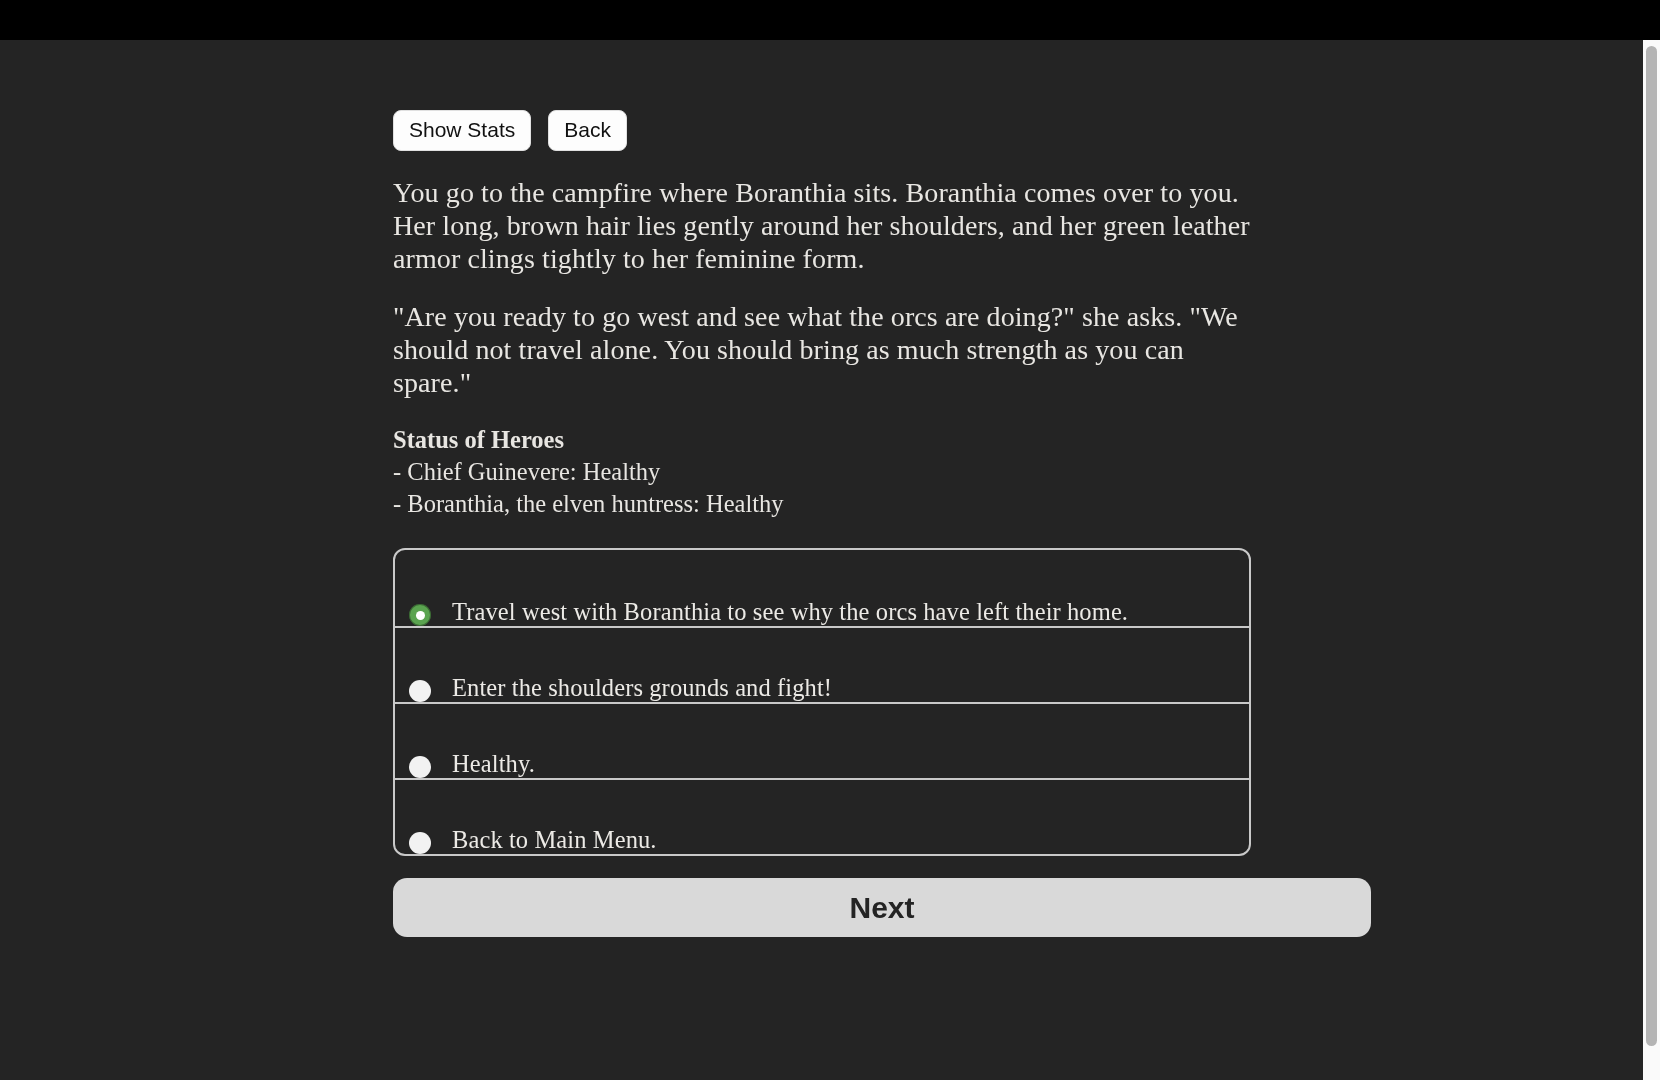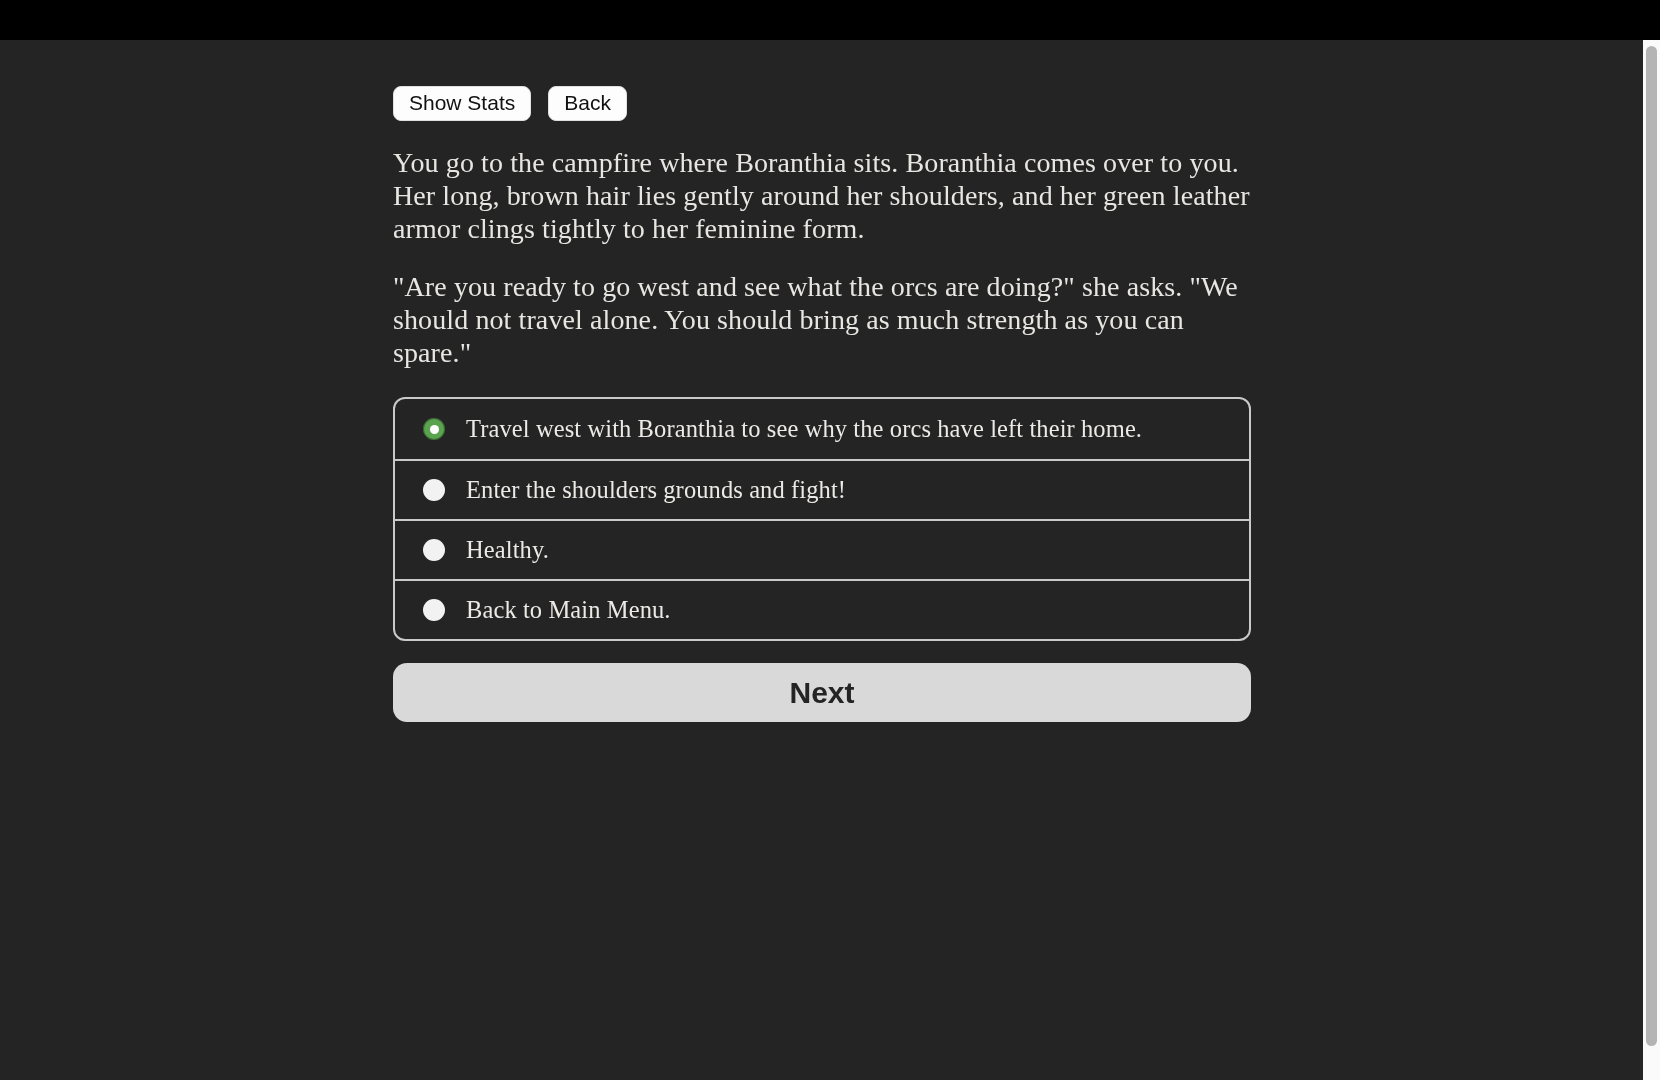--- a/index.html
+++ b/index.html
@@ -41,24 +41,25 @@
   }
   .ui-btn {
     background: #fdfdfd;
     color: #111111;
     border: 1px solid #e0e0e0;
     border-radius: 8px;
     font-family: "Liberation Sans", sans-serif;
     font-size: 21px;
     line-height: 1;
     padding: 6px 15px 8px 15px;
-    height: 35px;
+    height: 41px;
     display: inline-flex;
     align-items: center;
     cursor: pointer;
+    margin-top: 24px;
   }
   .story p {
     color: #e8e6e2;
     font-size: 28px;
     line-height: 33px;
     margin-top: 25px;
     letter-spacing: 0.1px;
   }
   .status-block {
     color: #e8e6e2;
@@ -68,24 +69,24 @@
   }
   .status-title { font-weight: bold; }
   .choice-box {
     margin-top: 28px;
     border: 2px solid #c9c9c9;
     border-radius: 12px;
     background: #242424;
     overflow: hidden;
   }
   .choice-row {
-    height: 60px;
+    height: 76px;
     display: flex;
-    align-items: center;
-    padding-left: 28px;
+    align-items: flex-end;
+    padding-left: 14px;
     cursor: pointer;
   }
   .choice-row + .choice-row {
     border-top: 2px solid #c9c9c9;
   }
   .radio {
     width: 22px; height: 22px;
     border-radius: 50%;
     background: #f2f2f2;
     flex: 0 0 auto;
@@ -104,21 +105,21 @@
     background: #ffffff;
   }
   .choice-label {
     color: #eceae6;
     font-size: 24.5px;
     margin-left: 21px;
     letter-spacing: 0.1px;
   }
   .next-btn {
     margin-top: 22px;
-    width: 858px;
+    width: 978px;
     height: 59px;
     background: #d9d9d9;
     border: none;
     border-radius: 14px;
     font-family: "Liberation Sans", sans-serif;
     font-weight: bold;
     font-size: 30px;
     color: #242424;
     display: flex;
     align-items: center;
@@ -140,20 +141,25 @@
   <div class="toolbar-row">
     <button class="ui-btn">Show Stats</button>
     <button class="ui-btn">Back</button>
   </div>
 
   <div class="story">
     <p>You go to the campfire where Boranthia sits. Boranthia comes over to you. Her long, brown hair lies gently around her shoulders, and her green leather armor clings tightly to her feminine form.</p>
     <p>"Are you ready to go west and see what the orcs are doing?" she asks. "We should not travel alone. You should bring as much strength as you can spare."</p>
   </div>
 
+  <div class="status-block">
+    <div class="status-title">Status of Heroes</div>
+    <div>- Chief Guinevere: Healthy</div>
+    <div>- Boranthia, the elven huntress: Healthy</div>
+  </div>
 
   <div class="choice-box">
 
     <div class="choice-row">
       <span class="radio selected"></span>
       <span class="choice-label">Travel west with Boranthia to see why the orcs have left their home.</span>
     </div>
 
     <div class="choice-row">
       <span class="radio"></span>

